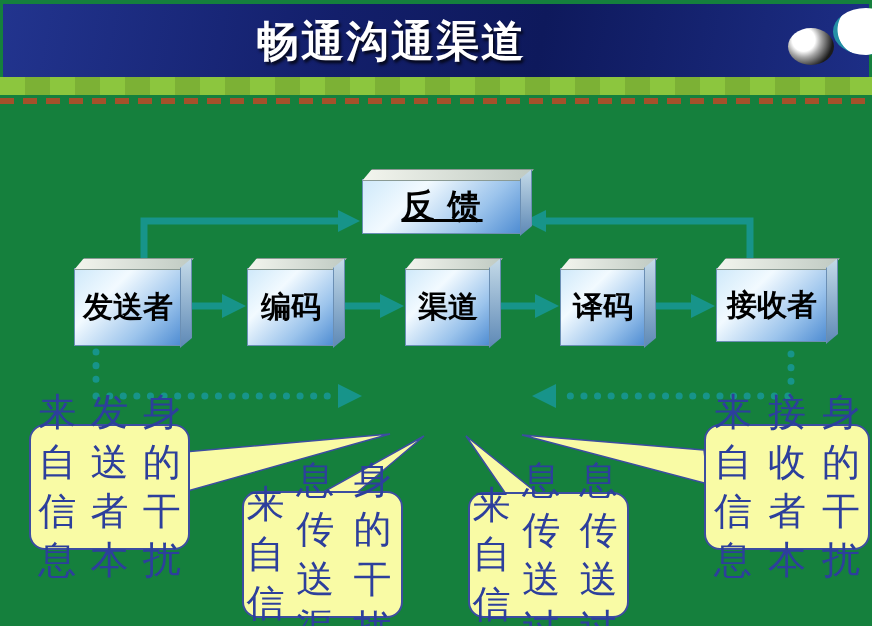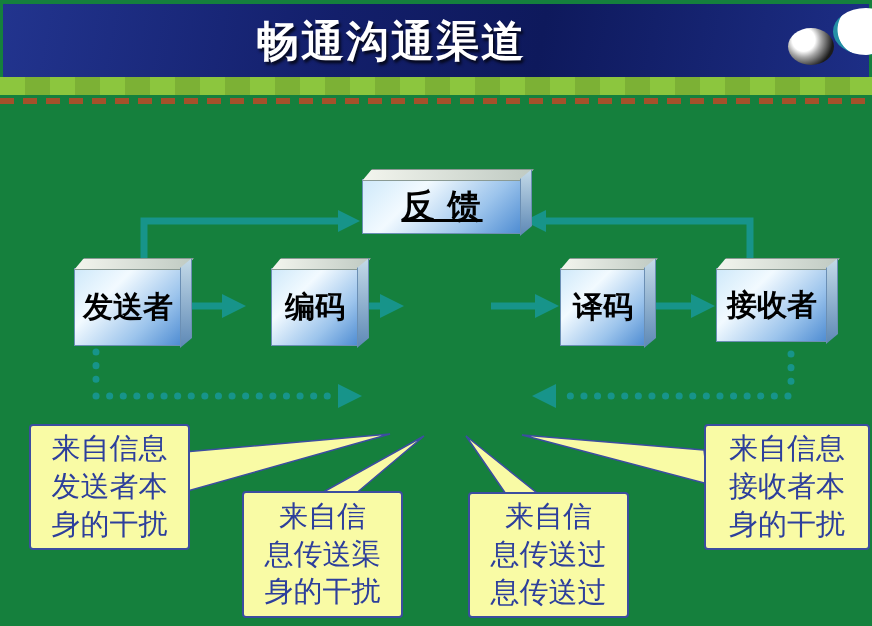--- a/index.html
+++ b/index.html
@@ -54,37 +54,37 @@
     content:""; position:absolute; right:-11px; top:-11px; width:10px;
     height:calc(100% + 12px);
     background:linear-gradient(180deg,#c4dae8,#5e89b6);
     border:1px solid #6b8fb4;
     clip-path:polygon(0 10px, 100% 0, 100% calc(100% - 10px), 0 100%);
   }
   .box-label{ color:#000; font-weight:bold; font-size:30px; white-space:nowrap; }
   .feedback{ left:362px; top:179px; width:158px; height:53px; }
   .feedback .box-label, .anti .box-label{ font-size:33px; letter-spacing:2px;text-decoration:underline; }
   .b-sender  { left:74px;  top:268px; width:106px; height:76px; }
-  .b-encode  { left:247px; top:268px; width:86px;  height:76px;margin-left:24px; }
+  .b-encode  { left:247px; top:268px; width:86px;  height:76px; }
   .b-channel { left:405px; top:268px; width:84px;  height:76px; }
   .b-decode  { left:560px; top:268px; width:84px;  height:76px;justify-content:center; }
   .b-receiver{ left:716px; top:268px; width:110px; height:72px; }
   .anti{ left:365px; top:368px; width:153px; height:65px; }
   
   svg.connectors{ position:absolute; left:0; top:0; z-index:2; }
   .tealline{ stroke:#17948a; stroke-width:7; fill:none; }
   .dots{ stroke:#17948a; stroke-width:7; fill:none; stroke-linecap:round; stroke-dasharray:0.1 13.5; }
   .head{ fill:#17948a; stroke:none; }
   .tail{ fill:#f9fba5; stroke:#3c4da0; stroke-width:1.5; }
   
   .callout{
     position:absolute; z-index:3;
-    background:#f9fba5; border:2px solid #3c4da0; border-radius:4px;
-    color:#2d3f9c; font-size:29px; line-height:1.3; text-align:center;
-    display:flex; flex-direction:column; align-items:center; justify-content:center;
+    background:#f9fba5; border:2px solid #3c4da0; border-radius:16px;
+    color:#2d3f9c; font-size:38px; line-height:1.3; text-align:center;
+    display:flex; flex-direction:row; align-items:center; justify-content:center;
   }
   .c1{ left:29px;  top:424px; width:157px; height:122px; }
   .c2{ left:242px; top:491px; width:157px; height:123px; }
   .c3{ left:468px; top:492px; width:157px; height:122px; }
   .c4{ left:704px; top:424px; width:162px; height:122px; }
 </style>
 </head>
 <body>
 
 <div class="slide">
@@ -141,20 +141,23 @@
   <div class="box3d feedback">
     <span class="box-label">反 馈</span>
   </div>
 
   <div class="box3d b-sender">
     <span class="box-label">发送者</span>
   </div>
   <div class="box3d b-encode">
     <span class="box-label">编码</span>
   </div>
+  <div class="box3d b-channel">
+    <span class="box-label">渠道</span>
+  </div>
   <div class="box3d b-decode">
     <span class="box-label">译码</span>
   </div>
   <div class="box3d b-receiver">
     <span class="box-label">接收者</span>
   </div>
 
 
   <div class="callout c1">
     <div>来自信息</div>

